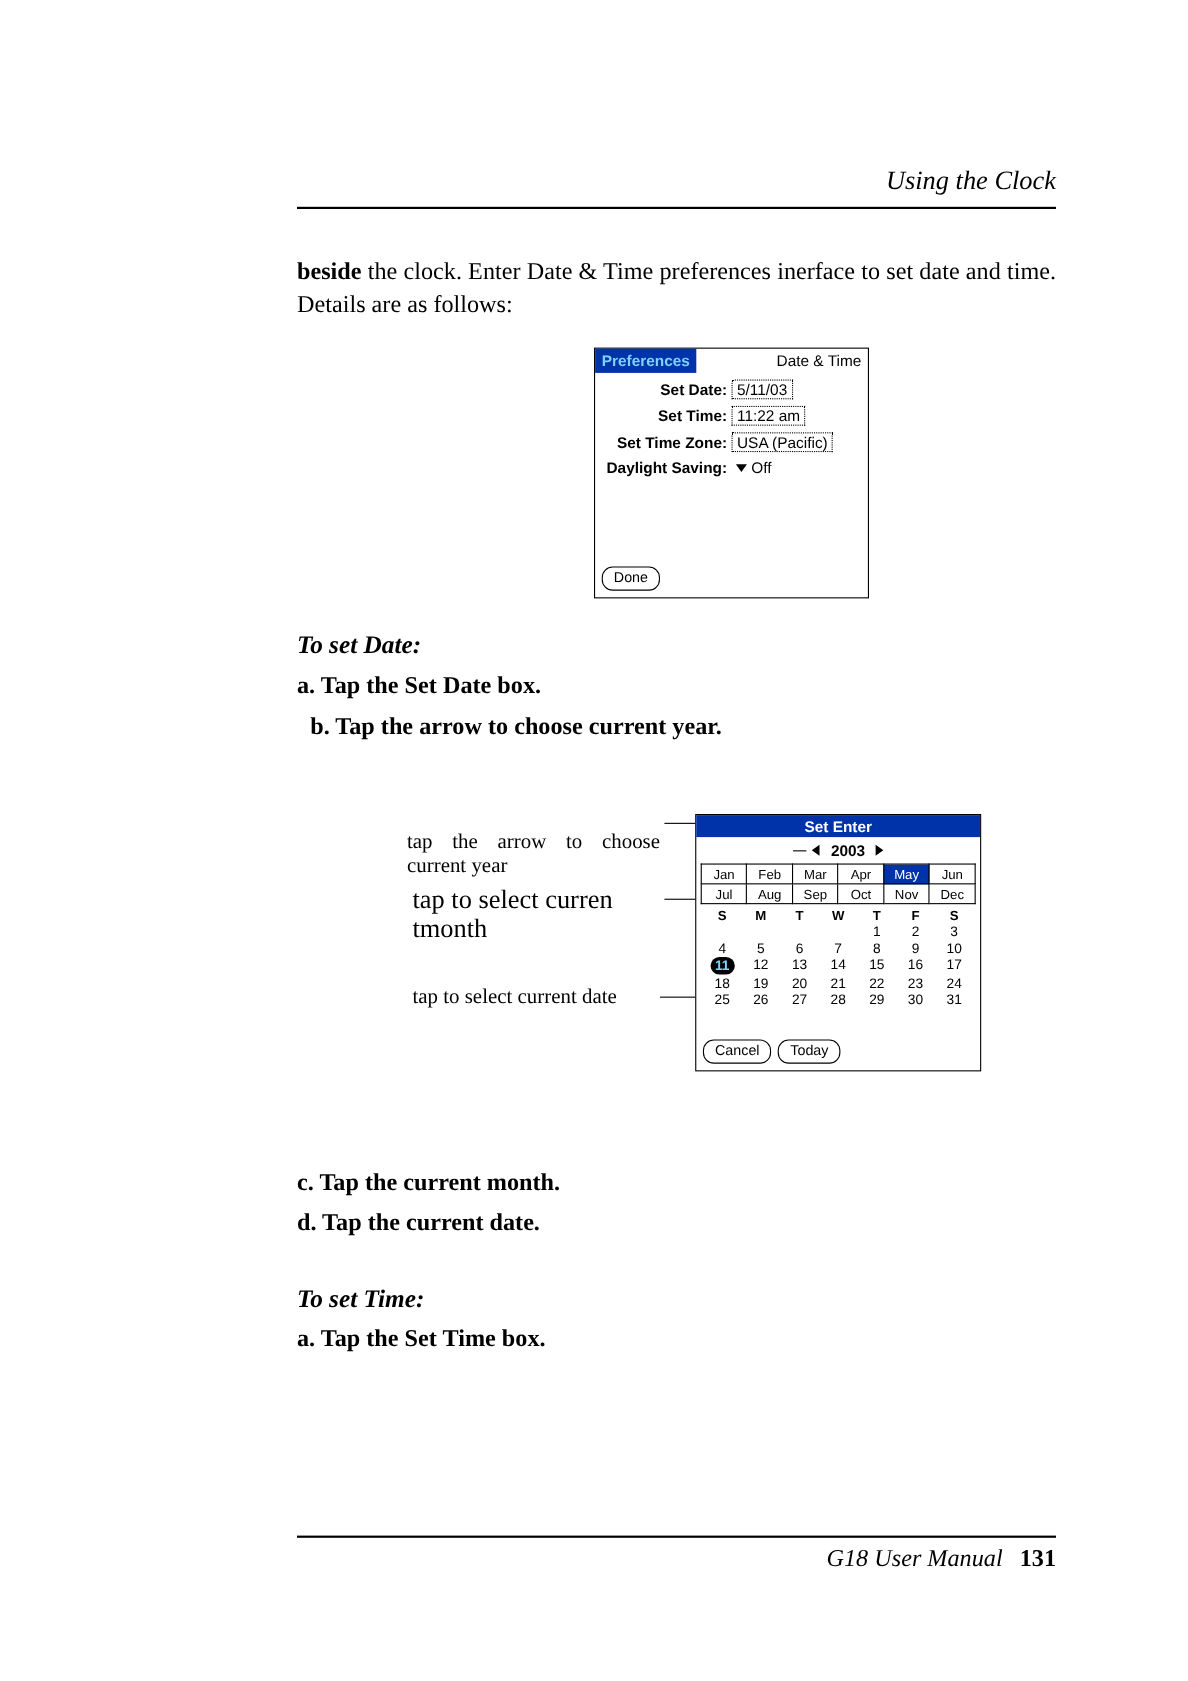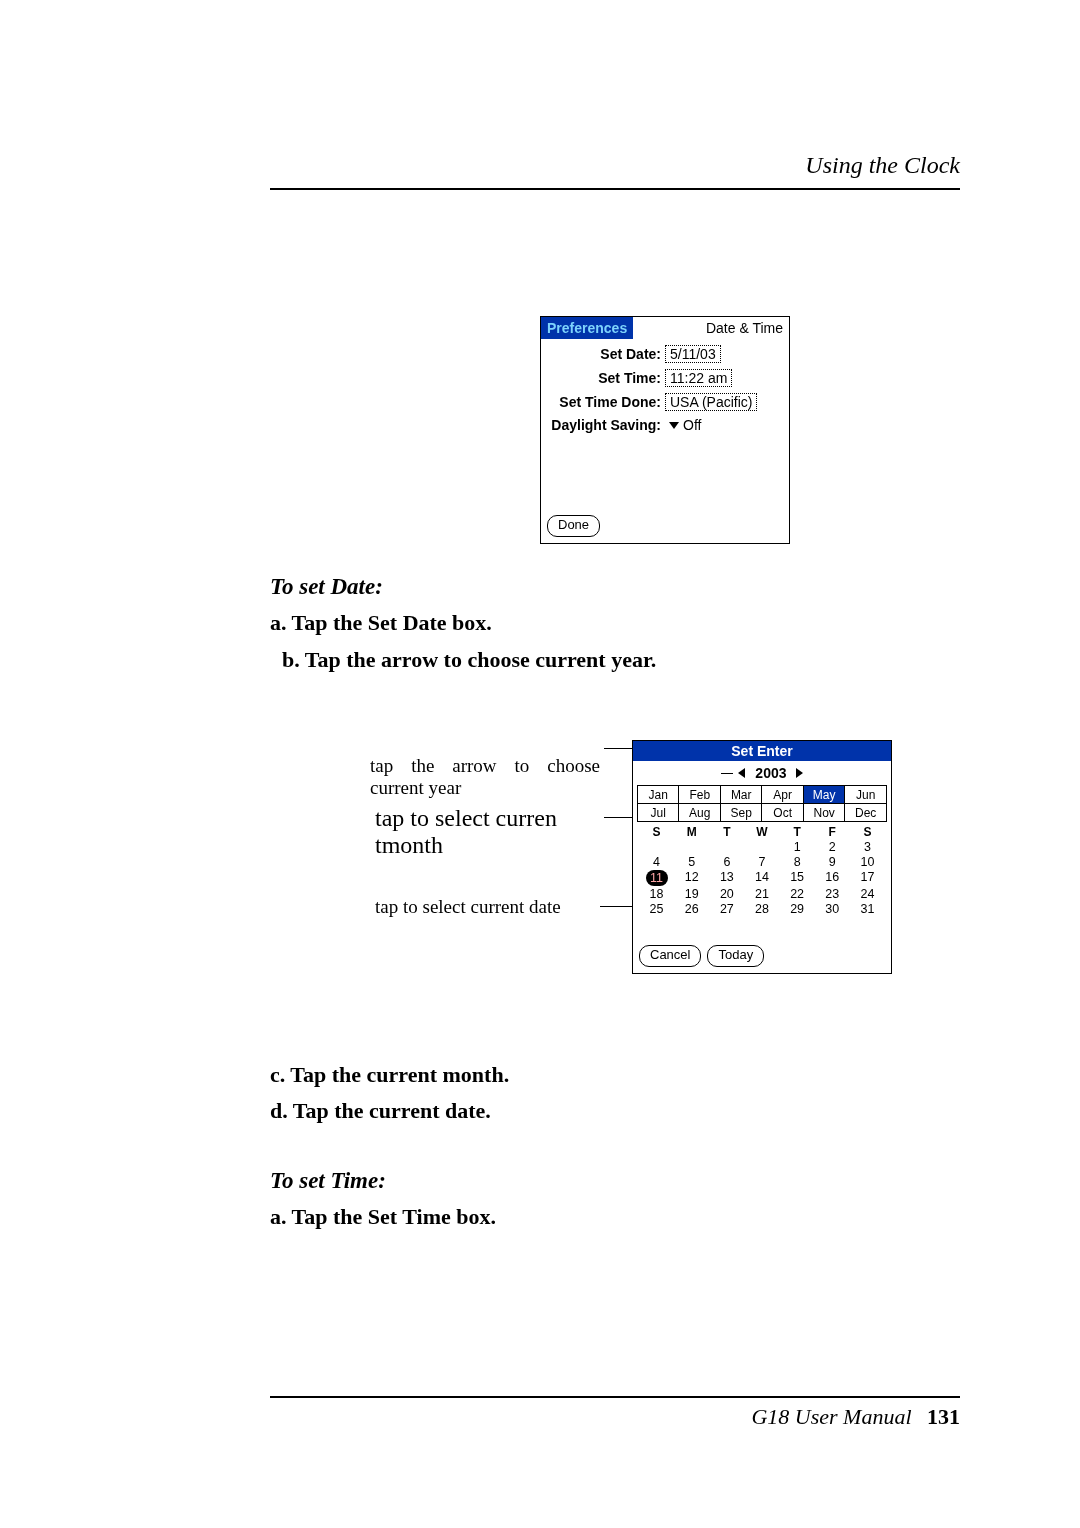--- a/index.html
+++ b/index.html
@@ -205,23 +205,23 @@
     display: grid;
     grid-template-columns: repeat(7, 1fr);
     text-align: center;
     font-size: 12.5px;
     row-gap: 1px;
   }
   .sd-grid .selhi {
     display: inline-block;
     min-width: 22px;
     height: 16px; line-height: 16px;
-    background: #000; color: #fca5a5;
+    background: #000; color: #7dd3fc;
     border-radius: 8px;
-    font-weight: normal;
+    font-weight: bold;
   }
   .sd-btns { position: absolute; bottom: 6px; left: 6px; display: flex; gap: 6px; }
   .sd-btn { border: 1.5px solid #000; border-radius: 10px; padding: 0 10px; height: 20px; line-height: 18px; background: #fff; font-size: 13px; }
 
   .list-c { position: absolute; top: 1062px; left: 270px; font-weight: bold; font-size: 22px; }
   .list-d { position: absolute; top: 1098px; left: 270px; font-weight: bold; font-size: 22px; }
 
   .subh-set-time { position: absolute; top: 1168px; left: 270px; font-style: italic; font-weight: bold; font-size: 23px; }
   .list-a2 { position: absolute; top: 1204px; left: 270px; font-weight: bold; font-size: 22px; }
 
@@ -241,36 +241,39 @@
   .footer .page-num { font-weight: bold; padding-left: 10px; }
 </style>
 </head>
 <body>
 
 <div class="page">
 
   <div class="header-title">Using the Clock</div>
   <div class="header-rule"></div>
 
+  <div class="body-text">
+    <span class="bold">beside</span><span> the clock. Enter Date &amp; Time preferences inerface to set date and time. Details are as follows:</span>
+  </div>
 
   <div class="prefs-screen">
     <div class="prefs-titlebar">
       <div class="left">Preferences</div>
       <div class="right">Date &amp; Time</div>
     </div>
     <div class="prefs-row">
       <div class="prefs-label">Set Date:</div>
       <div class="prefs-value dashed-box">5/11/03</div>
     </div>
     <div class="prefs-row">
       <div class="prefs-label">Set Time:</div>
       <div class="prefs-value dashed-box">11:22 am</div>
     </div>
     <div class="prefs-row">
-      <div class="prefs-label">Set Time Done:</div>
+      <div class="prefs-label">Set Time Zone:</div>
       <div class="prefs-value dashed-box">USA (Pacific)</div>
     </div>
     <div class="prefs-row dayl-row">
       <div class="prefs-label">Daylight Saving:</div>
       <div class="prefs-value">
         <span class="tri-down"></span>
         <span>Off</span>
       </div>
     </div>
     <div class="done-btn">Done</div>

